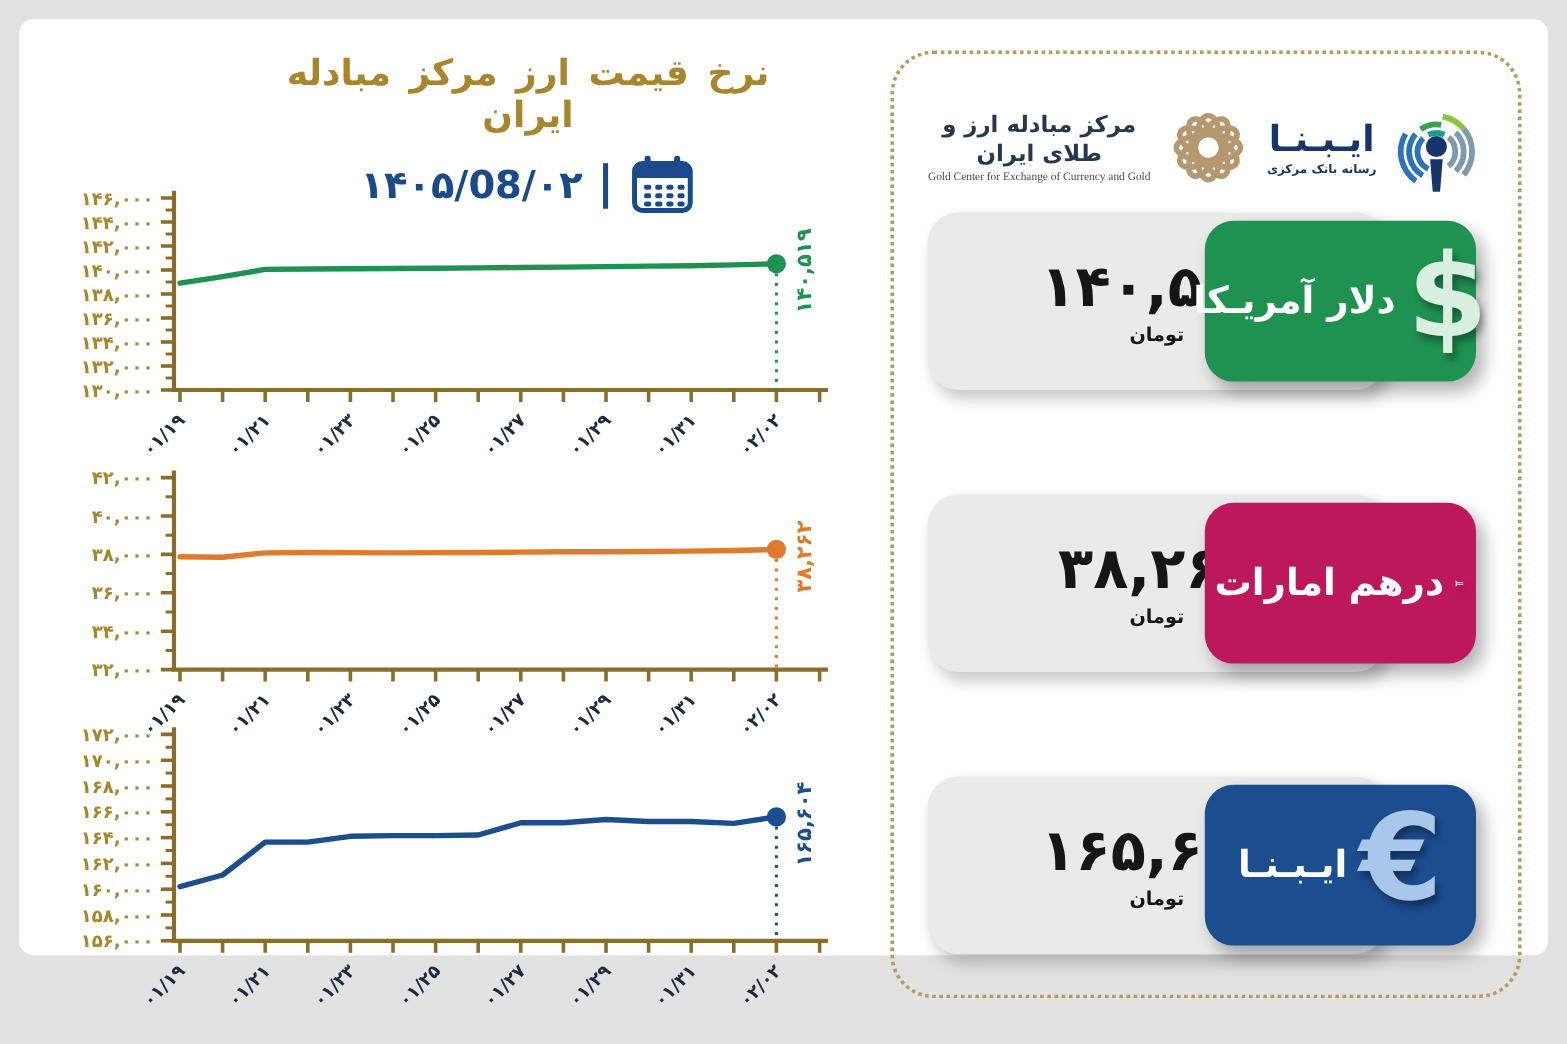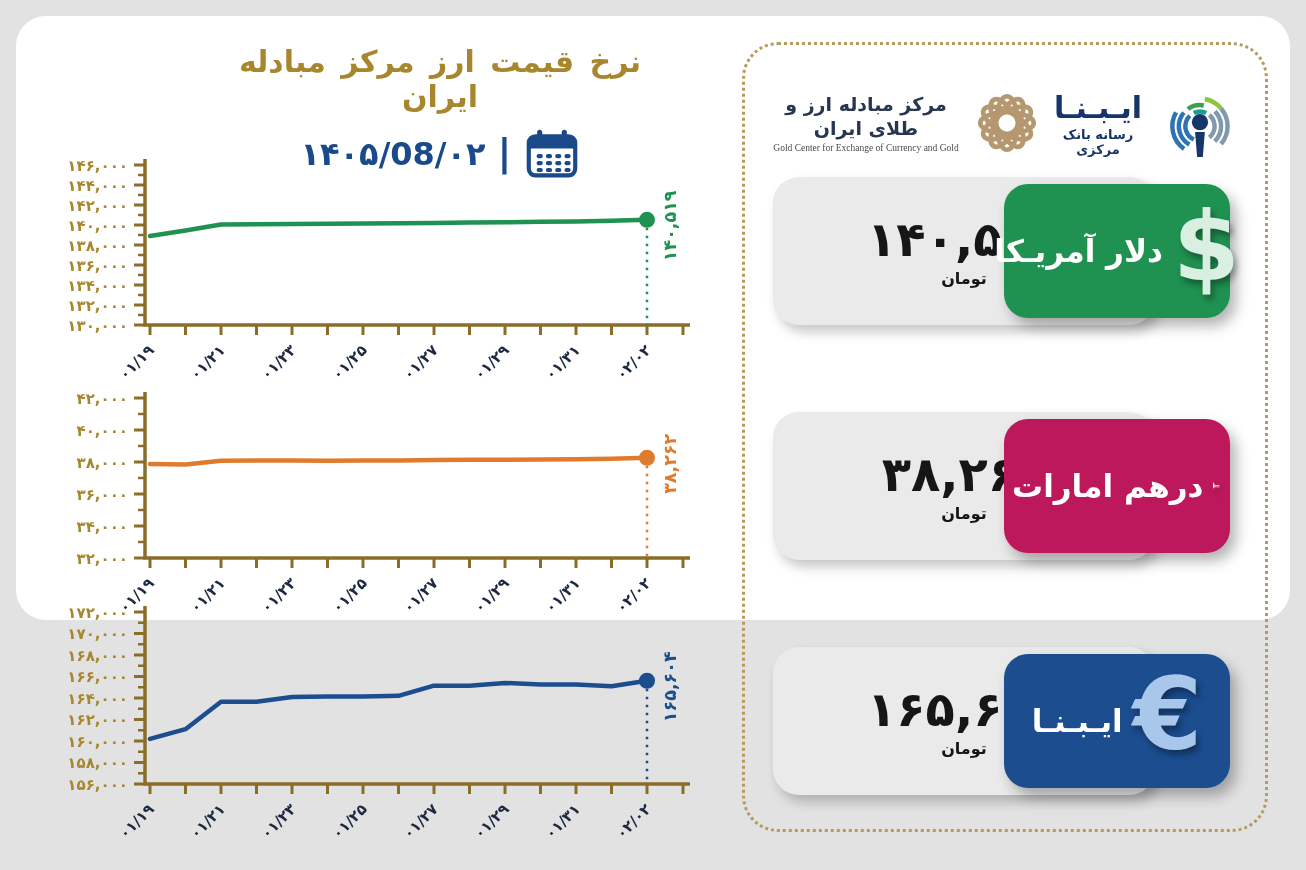--- a/index.html
+++ b/index.html
@@ -1,18 +1,18 @@
 <!DOCTYPE html>
 <html lang="fa"><head>
 <meta charset="utf-8">
 <style>
   html,body{margin:0;padding:0;}
   body{width:1306px;height:870px;font-family:"DejaVu Sans",sans-serif;-webkit-font-smoothing:antialiased;}
   .page{position:relative;width:1306px;height:870px;background:#e2e2e2;overflow:hidden;}
-  .canvas{position:absolute;left:16px;top:16px;width:1274px;height:604px;background:#ffffff;border-radius:30px;}
+  .canvas{position:absolute;left:16px;top:16px;width:1274px;height:780px;background:#ffffff;border-radius:12px;}
 
   
   .header{position:absolute;left:184px;top:28px;width:480px;text-align:center;direction:rtl;}
   .main-title{font-size:30px;font-weight:bold;color:#a8862d;word-spacing:5px;letter-spacing:.5px;}
   .date-row{margin-top:14px;display:flex;direction:rtl;align-items:center;justify-content:center;gap:12px;color:#1b4a8a;}
   .date-sep{font-size:38px;font-weight:bold;line-height:1;transform:translateY(-2px);}
   .date-text{font-size:32px;font-weight:bold;display:flex;direction:rtl;gap:10px;}
 
   
   .chart{position:absolute;left:34px;pointer-events:none;}
@@ -23,21 +23,21 @@
   
   .panel{position:absolute;left:726px;top:26px;width:526px;height:790px;border:3.5px dotted #b79a5e;border-radius:36px;box-sizing:border-box;}
   .logos-row{position:absolute;top:26px;left:26px;right:26px;height:104px;display:flex;align-items:center;justify-content:space-between;}
   .logo-exchange{display:flex;align-items:center;gap:10px;}
   .exchange-text{text-align:center;width:190px;}
   .exchange-fa{font-size:19px;font-weight:bold;color:#26374f;direction:rtl;line-height:1.25;}
   .exchange-en{font-size:9.5px;color:#4a4a4a;font-family:"Liberation Serif",serif;margin-top:3px;white-space:nowrap;}
   .logo-ibena{display:flex;align-items:center;gap:8px;}
   .ibena-text{text-align:center;direction:rtl;}
   .ibena-name{font-size:30px;font-weight:bold;color:#16356b;letter-spacing:1px;}
-  .ibena-sub{font-size:13px;font-weight:bold;color:#16356b;margin-top:2px;}
+  .ibena-sub{font-size:10px;font-weight:bold;color:#16356b;margin-top:2px;}
 
   
   .card{position:absolute;left:28px;right:32px;height:156px;}
   .card-usd{top:128px;}
   .card-aed{top:363px;}
   .card-eur{top:598px;}
   .card-gray{position:absolute;left:0;top:4px;bottom:4px;width:382px;background:#eaeaea;border-radius:26px;
              box-shadow:5px 7px 12px rgba(0,0,0,.22);display:flex;flex-direction:column;align-items:center;justify-content:center;direction:rtl;}
   .card-value{font-size:48px;font-weight:bold;color:#161616;line-height:1.05;direction:ltr;}
   .card-unit{font-size:16px;font-weight:bold;color:#161616;margin-top:4px;}

